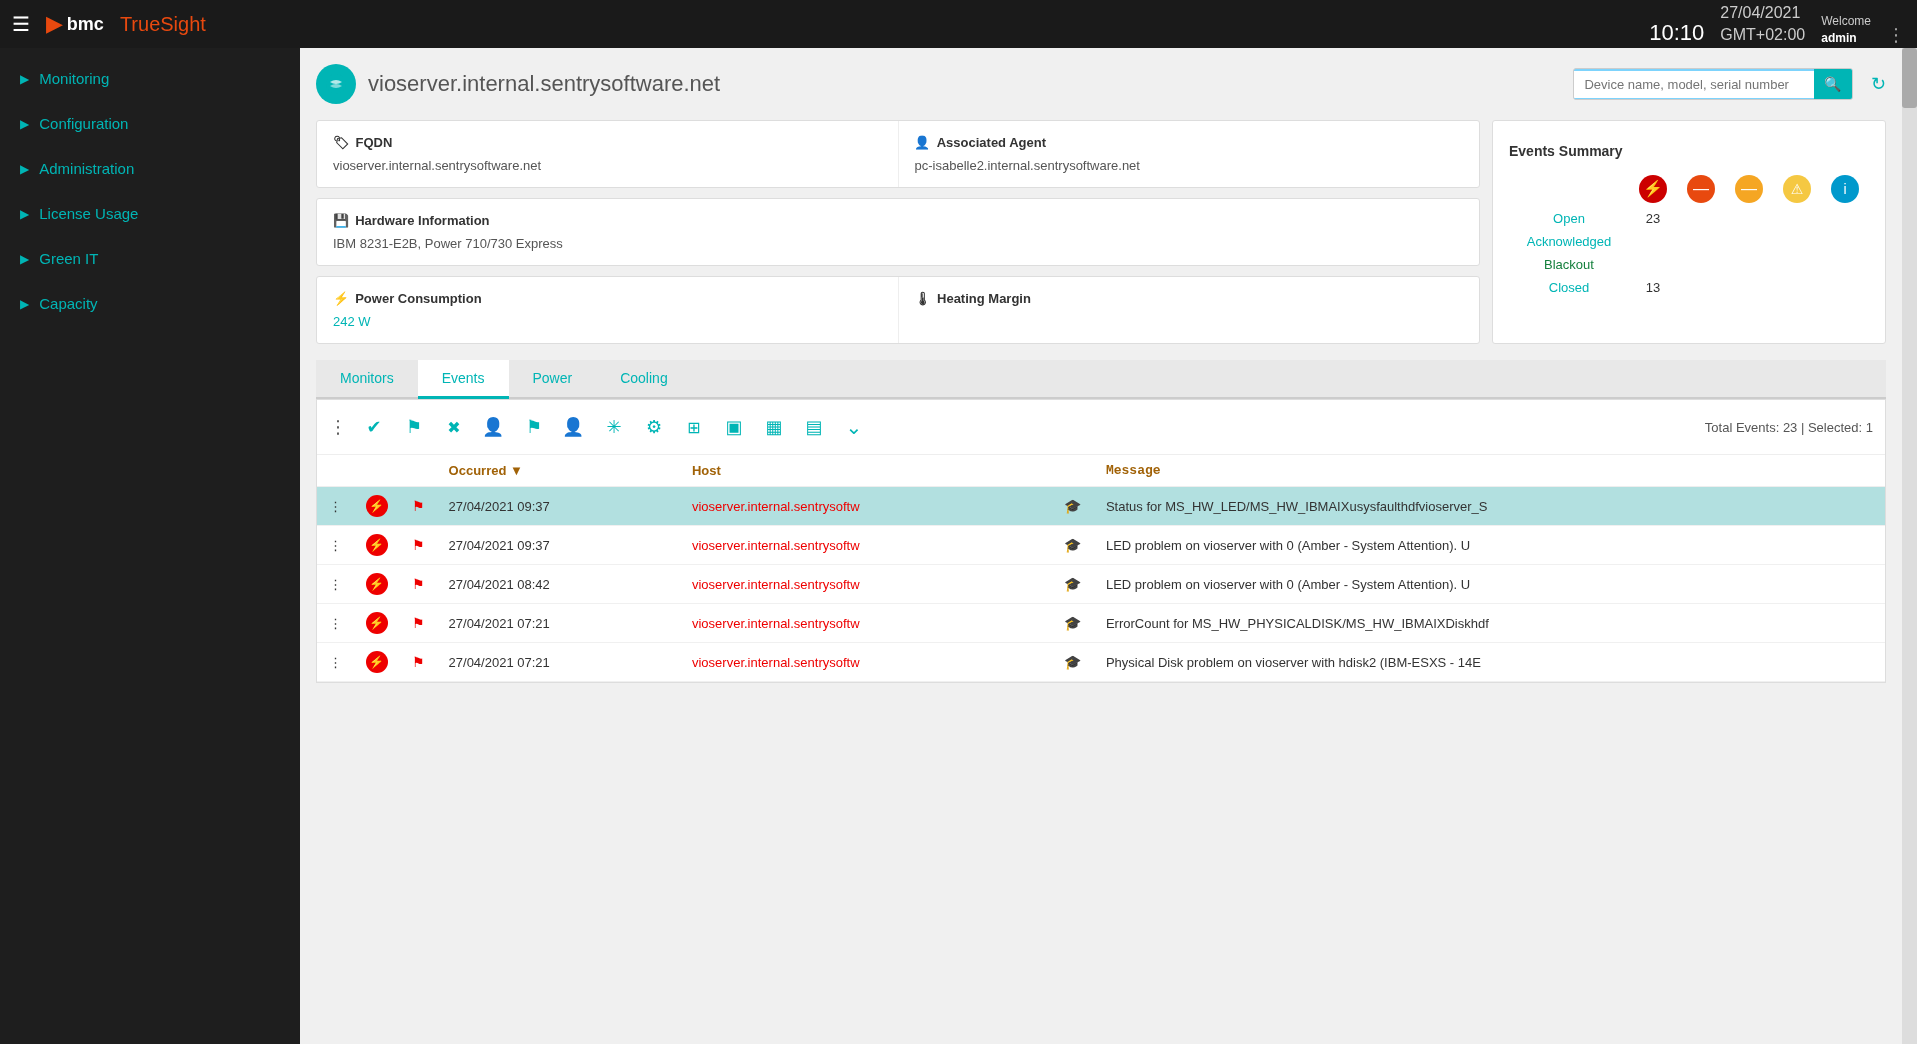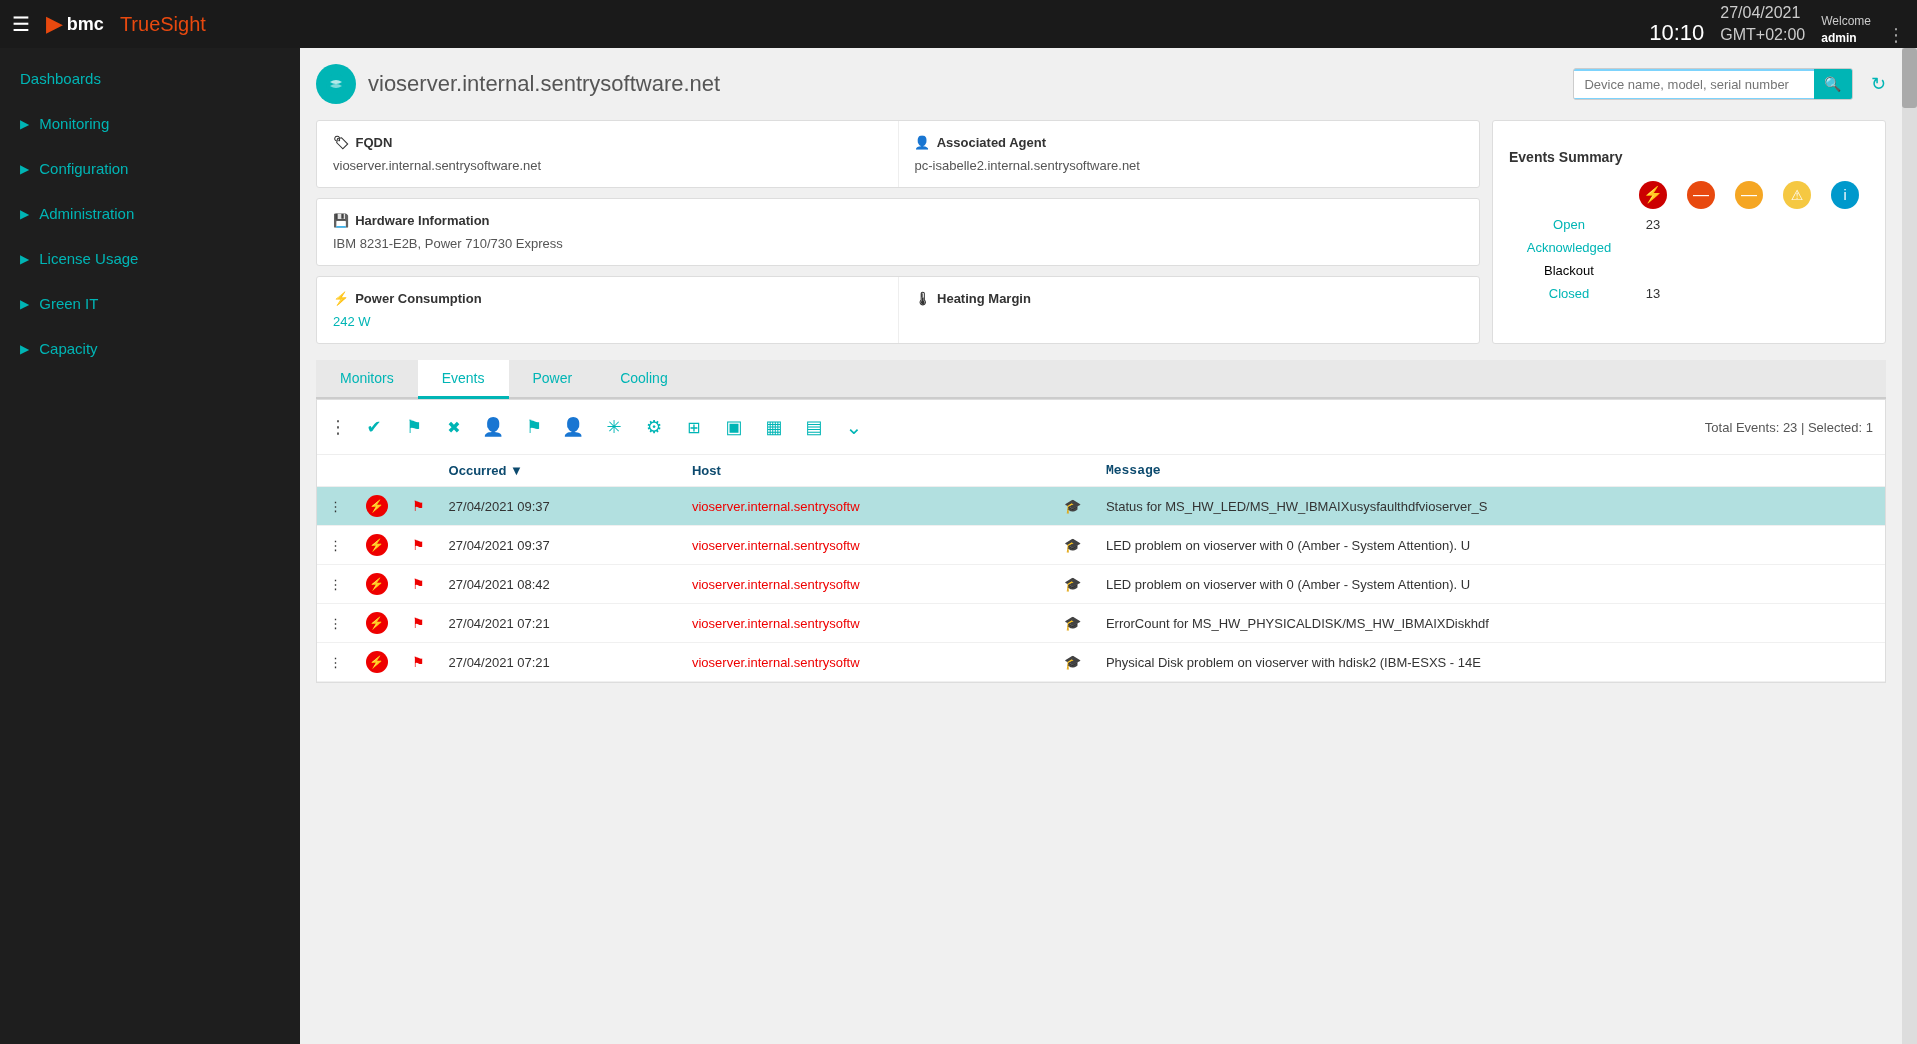--- a/index.html
+++ b/index.html
@@ -181,21 +181,21 @@
       color: #00b5b5;
       font-size: 13px;
     }
     .info-card-value.gray { color: #555; }
 
     
     .events-summary {
       background: white;
       border: 1px solid #ddd;
       border-radius: 3px;
-      padding: 28px 16px;
+      padding: 22px 16px;
       min-width: 380px;
     }
     .events-summary-title {
       font-size: 14px;
       font-weight: bold;
       color: #333;
       margin-bottom: 12px;
     }
     .events-table { width: 100%; border-collapse: collapse; }
     .events-table td {
@@ -274,21 +274,21 @@
     }
 
     
     .events-list-table {
       width: 100%;
       border-collapse: collapse;
     }
     .events-list-table th {
       text-align: left;
       padding: 8px 12px;
-      color: #0c4a6e;
+      color: #a16207;
       font-size: 13px;
       border-bottom: 1px solid #eee;
       cursor: pointer;
     }
     .events-list-table td {
       padding: 8px 12px;
       font-size: 13px;
       border-bottom: 1px solid #f0f0f0;
       color: #333;
     }
@@ -345,23 +345,20 @@
       <div>Welcome</div>
       <strong>admin</strong>
     </div>
     <span class="navbar-dots">⋮</span>
   </div>
 </div>
 
 <div class="main-layout">
 
   <div class="sidebar">
-    <div class="sidebar-item">
-      <span>Dashboards</span>
-    </div>
     <div class="sidebar-item">
       <span class="chevron">▶</span>
       <span>Monitoring</span>
     </div>
     <div class="sidebar-item">
       <span class="chevron">▶</span>
       <span>Configuration</span>
     </div>
     <div class="sidebar-item">
       <span class="chevron">▶</span>
@@ -480,21 +477,21 @@
             </tr>
             <tr>
               <td style="color:#00b5b5;cursor:pointer;">Acknowledged</td>
               <td></td>
               <td></td>
               <td></td>
               <td></td>
               <td></td>
             </tr>
             <tr>
-              <td style="color:#000000;cursor:pointer;">Blackout</td>
+              <td style="color:#15803d;cursor:pointer;">Blackout</td>
               <td></td>
               <td></td>
               <td></td>
               <td></td>
               <td></td>
             </tr>
             <tr>
               <td style="color:#00b5b5;cursor:pointer;">Closed</td>
               <td style="text-align:center;">13</td>
               <td></td>

